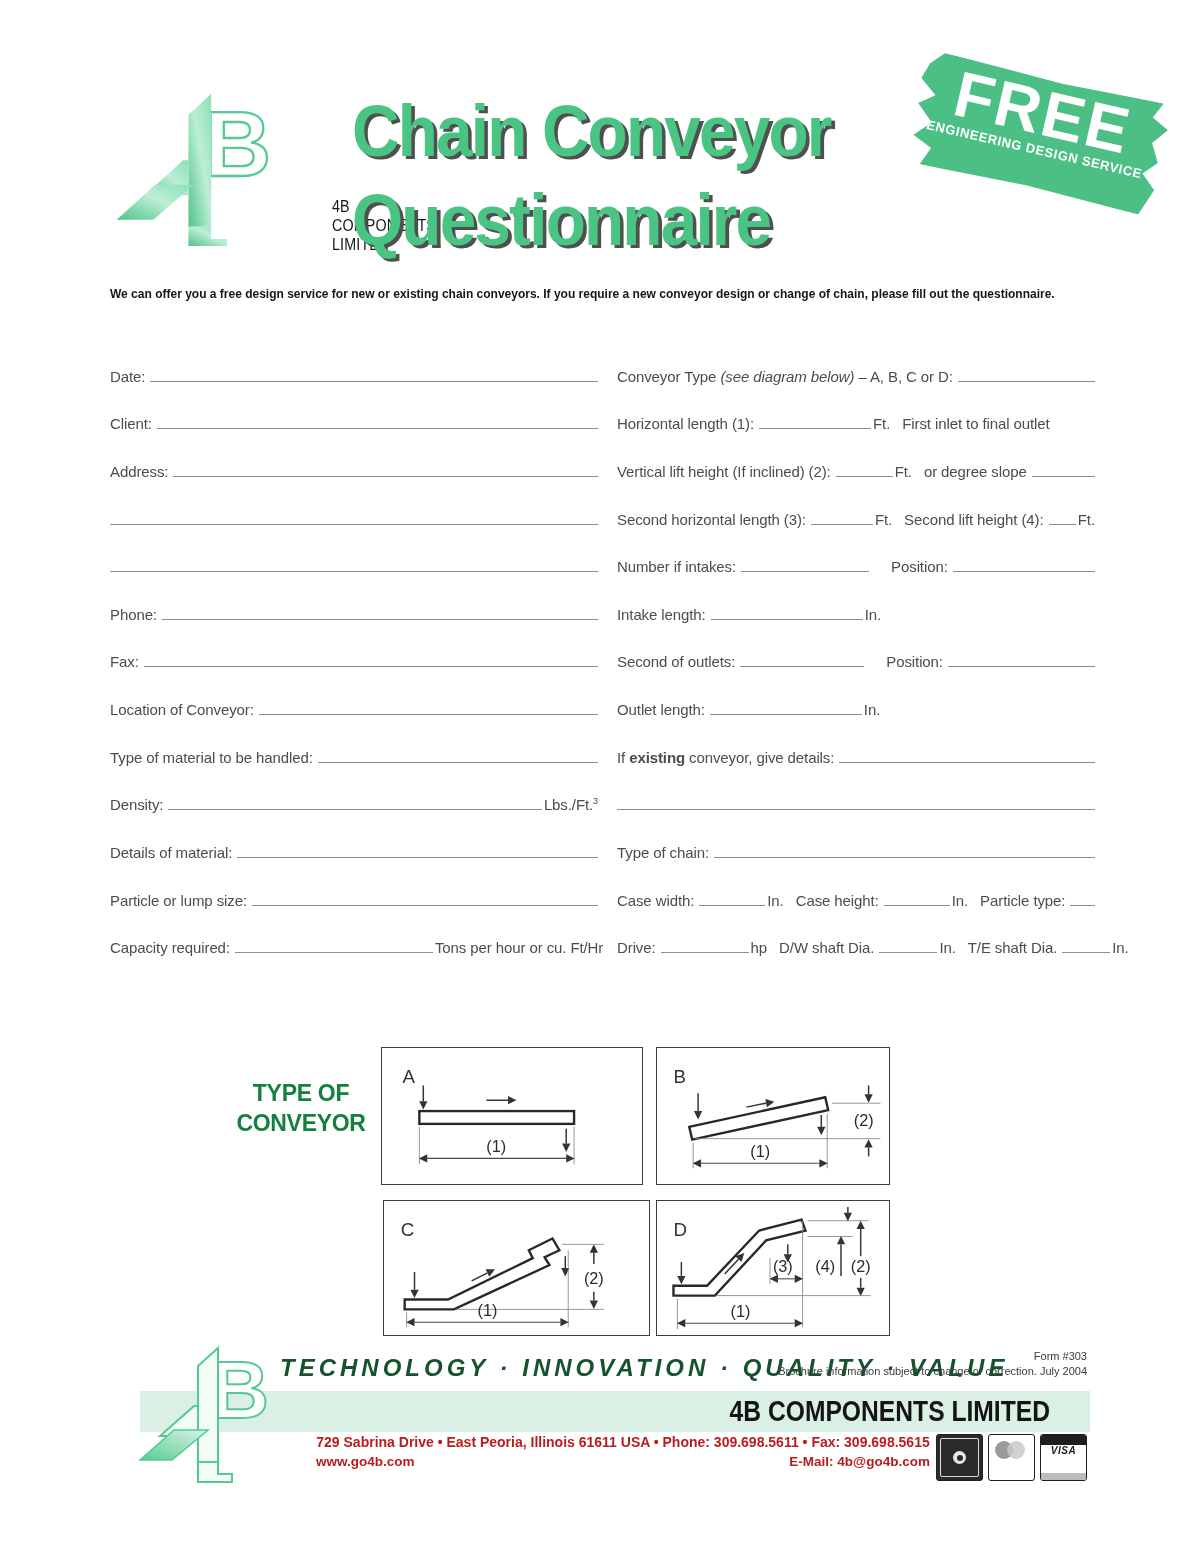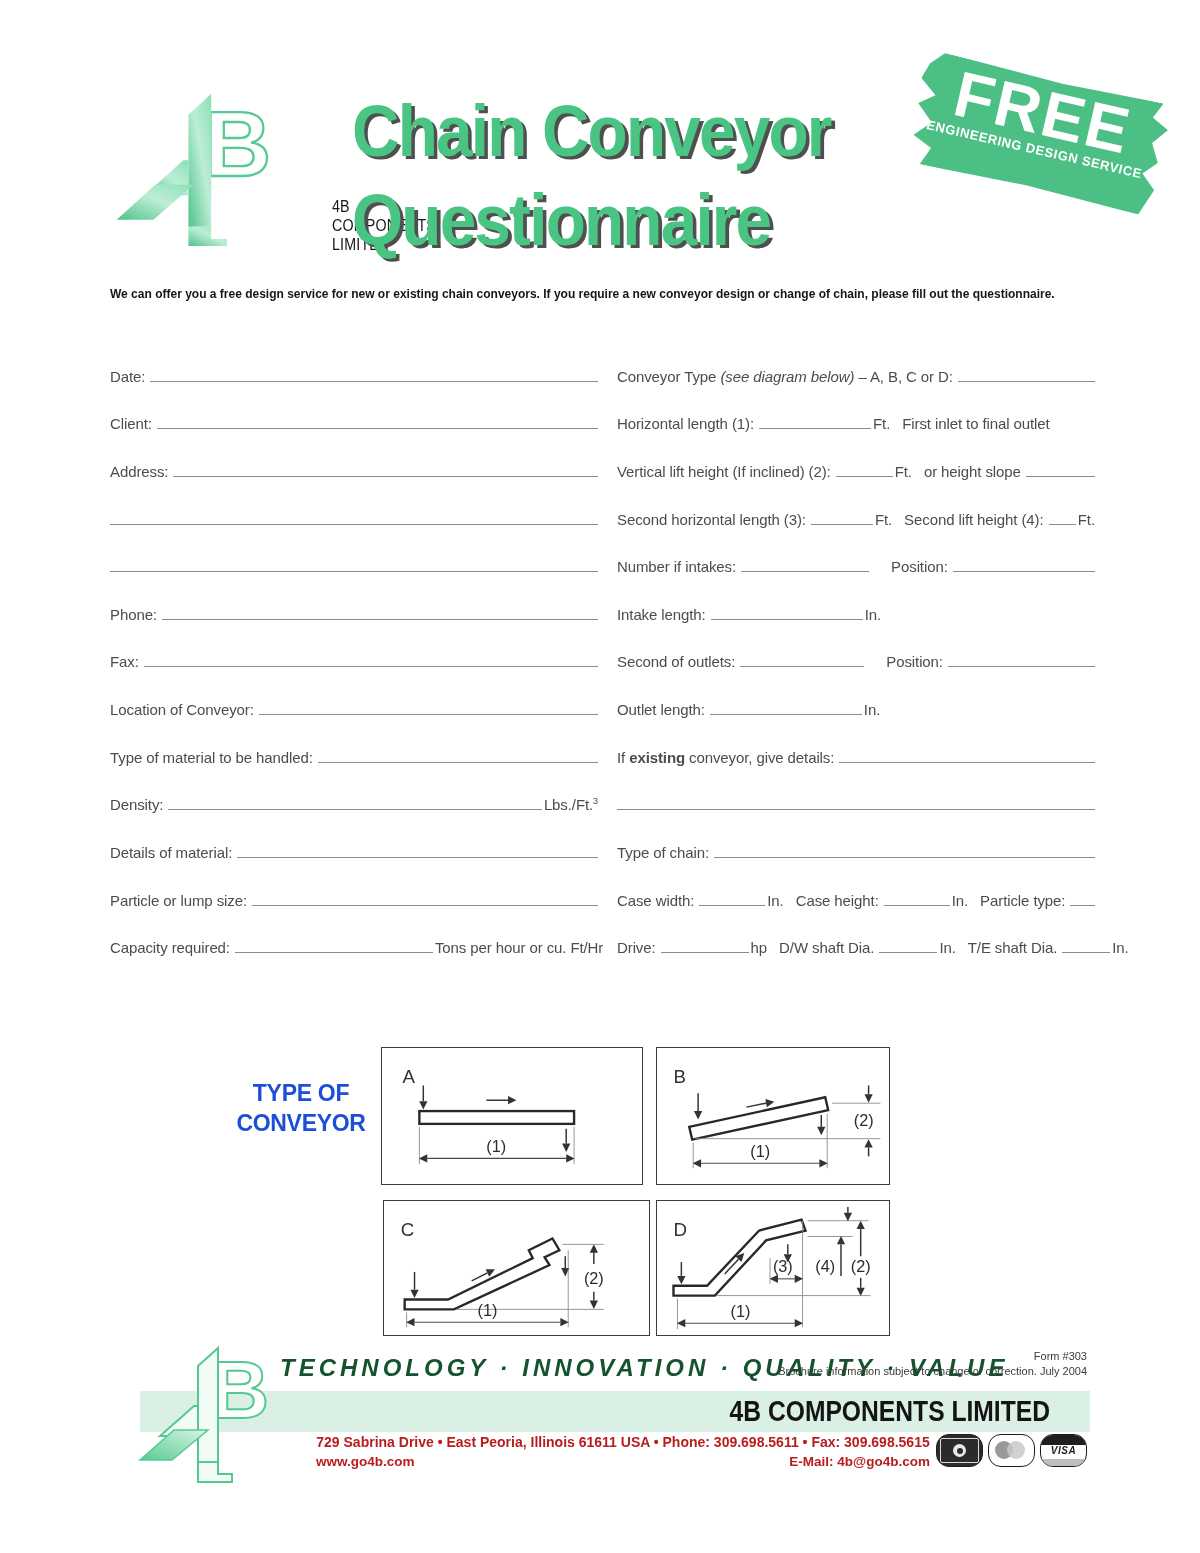--- a/index.html
+++ b/index.html
@@ -41,21 +41,21 @@
   .fill.fixed { flex:0 0 auto; }
   .unit { flex:0 0 auto; margin-left:2px; }
   .ml  { margin-left:12px; }
   .mlL { margin-left:22px; }
   .it { font-style:italic; }
   .bw { font-weight:bold; margin:0 4px; }
   sup { font-size:9px; }
 
   
   .section-title { position:absolute; left:226px; top:1078px; width:150px; text-align:center;
-                   font-size:23px; font-weight:bold; line-height:30px; color:#1d4ed8; letter-spacing:-.3px;}
+                   font-size:23px; font-weight:bold; line-height:30px; color:#15803d; letter-spacing:-.3px;}
   .diag { position:absolute; border:1.6px solid #3c3c3c; background:#fff; }
   .diag svg { width:100%; height:100%; display:block; }
   .diag-a { left:381px; top:1047px; width:262px; height:138px; }
   .diag-b { left:656px; top:1047px; width:234px; height:138px; }
   .diag-c { left:383px; top:1200px; width:267px; height:136px; }
   .diag-d { left:656px; top:1200px; width:234px; height:136px; }
   .bar  { fill:#fff; stroke:#282828; stroke-width:2.4; }
   .arr  { stroke:#333; stroke-width:1.5; fill:none; }
   .ahead{ fill:#333; stroke:none; }
   .thin { stroke:#8a8a8a; stroke-width:.9; }
@@ -69,21 +69,21 @@
   .tagline { position:absolute; left:280px; top:1354px; font-size:24px; font-style:italic; font-weight:bold;
              color:#14532d; letter-spacing:4px; white-space:nowrap; }
   .forminfo { position:absolute; right:113px; top:1349px; text-align:right; font-size:11px;
               color:#3a3a3a; line-height:15px; }
   .company { position:absolute; right:150px; top:1395px; font-size:29px; font-weight:bold;
              color:#141414; transform:scaleX(.85); transform-origin:right top; white-space:nowrap; z-index:3; }
   .addr { position:absolute; left:316px; top:1434px; width:614px; font-weight:bold; color:#b91c1c; }
   .addr-l1 { font-size:14px; text-align:center; white-space:nowrap; }
   .addr-l2 { display:flex; justify-content:space-between; font-size:13.5px; margin-top:4px;text-align:center; }
   .cards { position:absolute; left:936px; top:1434px; display:flex; gap:5px; z-index:3; }
-  .card { width:47px; height:33px; border:1.5px solid #1e1e1e; border-radius:13px; background:#fff;
+  .card { width:47px; height:47px; border:1.5px solid #1e1e1e; border-radius:3px; background:#fff;
           position:relative; overflow:hidden; }
   .card.amex { background:#2b2b2b; }
   .amex-inner { position:absolute; left:3px; top:3px; right:3px; bottom:3px; border:1px solid #dcdcdc; border-radius:2px;}
   .amex-dot { position:absolute; left:50%; top:50%; width:13px; height:13px; margin:-6.5px 0 0 -6.5px;
               border-radius:50%; background:#e8e8e8; }
   .amex-dot::after{ content:""; position:absolute; left:3.5px; top:3.5px; width:6px; height:6px; border-radius:50%; background:#2b2b2b;}
   .mc-c1,.mc-c2 { position:absolute; top:6px; width:18px; height:18px; border-radius:50%; }
   .mc-c1 { left:6px;  background:#9a9a9a; }
   .mc-c2 { left:18px; background:#c9c9c9; opacity:.85; }
   .visa-top { position:absolute; left:0; top:0; right:0; height:10px; background:#1e1e1e; }
@@ -193,21 +193,21 @@
     <div class="frow">
       <span class="lbl">Horizontal length (1):</span>
       <span class="fill fixed" style="width:112px;"></span>
       <span class="unit">Ft.</span>
       <span class="lbl ml">First inlet to final outlet</span>
     </div>
     <div class="frow">
       <span class="lbl">Vertical lift height (If inclined) (2):</span>
       <span class="fill fixed" style="width:57px;"></span>
       <span class="unit">Ft.</span>
-      <span class="lbl ml">or height slope</span>
+      <span class="lbl ml">or degree slope</span>
       <span class="fill"></span>
     </div>
     <div class="frow">
       <span class="lbl">Second horizontal length (3):</span>
       <span class="fill fixed" style="width:62px;"></span>
       <span class="unit">Ft.</span>
       <span class="lbl ml">Second lift height (4):</span>
       <span class="fill"></span>
       <span class="unit">Ft.</span>
     </div>

